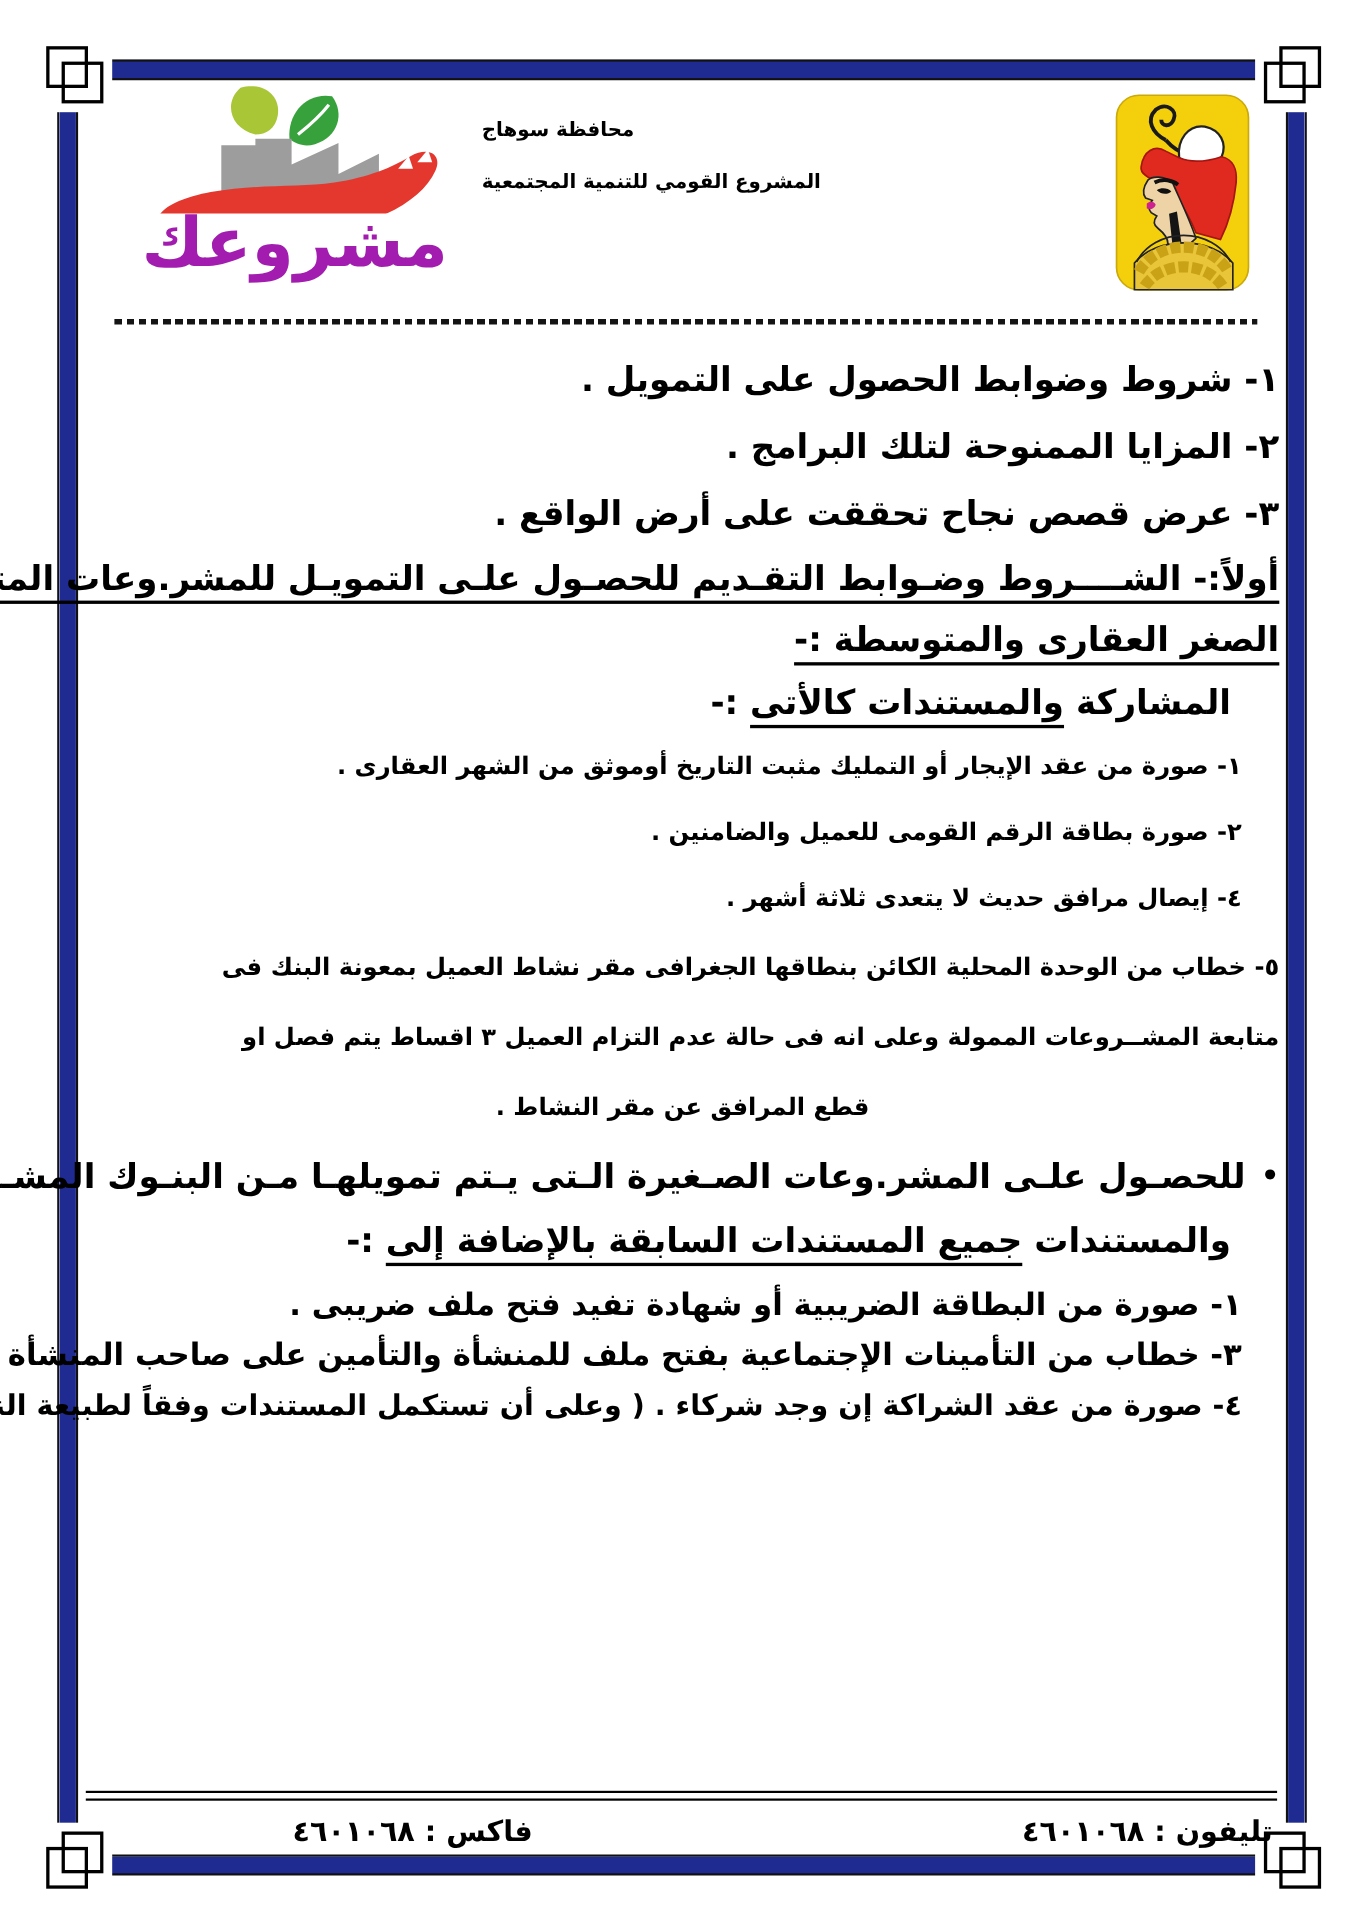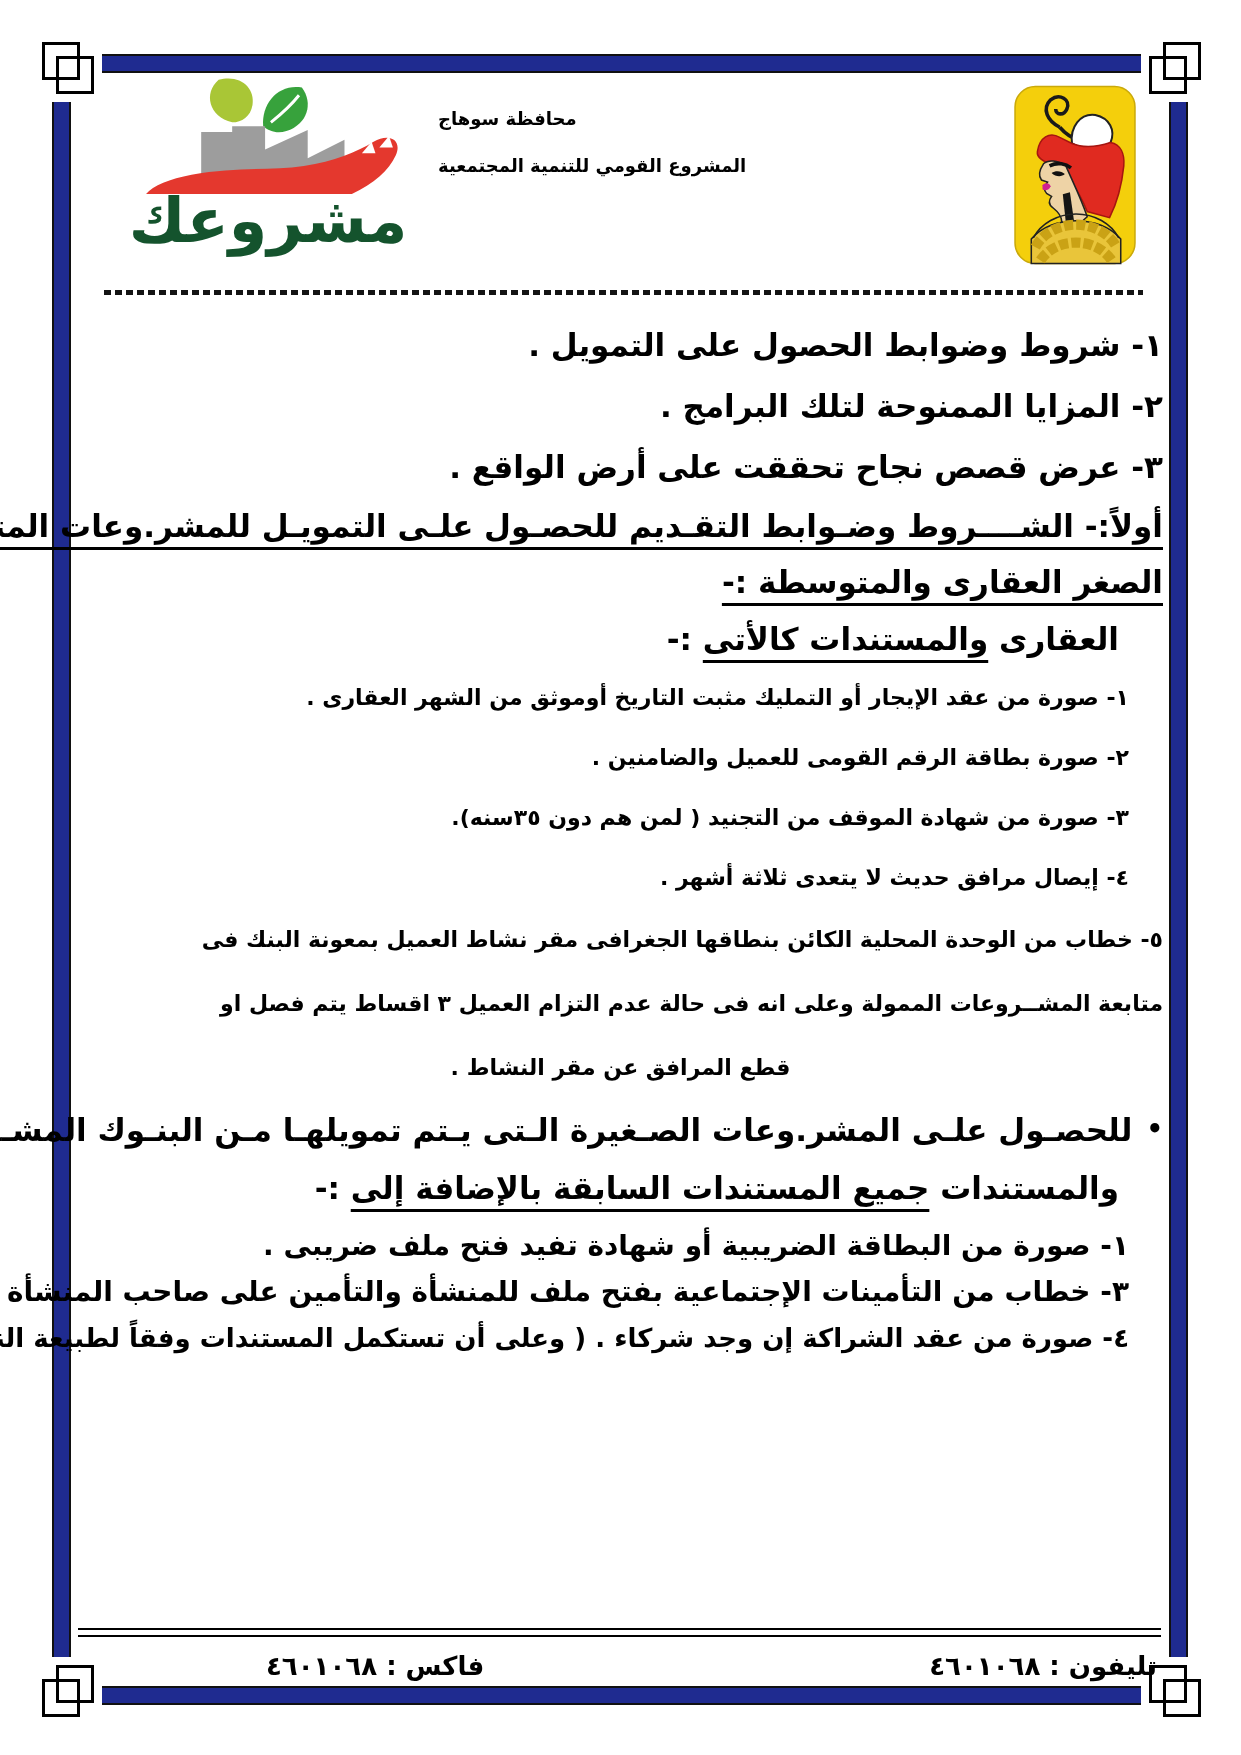--- a/index.html
+++ b/index.html
@@ -27,21 +27,21 @@
   .corner.br .sq1{right:0;bottom:0;} .corner.br .sq2{right:14px;bottom:14px;}
 
   
   .content{
     position:absolute;left:78px;right:78px;top:72px;z-index:3;
     direction:rtl;text-align:right;font-weight:bold;
   }
   .header-row{direction:ltr;display:flex;align-items:flex-start;height:194px;}
   .logo{width:340px;margin-left:20px;text-align:center;}
   .logo svg{display:block;margin:0 auto;}
-  .logo-word{font-size:62px;line-height:62px;margin-top:-4px;color:#14532d;font-weight:bold;direction:rtl;}
+  .logo-word{font-size:62px;line-height:62px;margin-top:-4px;color:#a21caf;font-weight:bold;direction:rtl;}
   .header-titles{flex:1;text-align:left;direction:rtl;font-size:18px;font-weight:bold;}
   .header-titles .t1{margin-top:36px;}
   .header-titles .t2{margin-top:26px;}
   .emblem{width:124px;margin-right:26px;margin-top:12px;}
 
   .dashes{
     margin:24px 20px 0 26px;height:5px;
     background:repeating-linear-gradient(to right,#141414 0 7px,transparent 7px 11px);
   }
 
@@ -148,27 +148,26 @@
       <div class="line">٢- المزايا الممنوحة لتلك البرامج .</div>
       <div class="line">٣- عرض قصص نجاح تحققت على أرض الواقع .</div>
     </div>
 
     <div class="heading">
       <div class="line u">أولاً:- الشــــروط وضـوابط التقـديم للحصـول علـى التمويـل للمشر.وعات المتناهيـة</div>
       <div class="line u">الصغر العقارى والمتوسطة :-</div>
     </div>
 
     <div class="bullet-par">
-      <div class="line indent"><span>العقارى </span><span class="u">والمستندات كالأتى</span><span> :-</span></div>
+      <div class="line indent"><span>المشاركة </span><span class="u">والمستندات كالأتى</span><span> :-</span></div>
     </div>
 
     <div class="doclist">
       <div class="line item">١- صورة من عقد الإيجار أو التمليك مثبت التاريخ أوموثق من الشهر العقارى .</div>
       <div class="line item">٢- صورة بطاقة الرقم القومى للعميل والضامنين .</div>
-      <div class="line item">٣- صورة من شهادة الموقف من التجنيد ( لمن هم دون ٣٥سنه).</div>
       <div class="line item">٤- إيصال مرافق حديث لا يتعدى ثلاثة أشهر .</div>
       <div class="line full">٥- خطاب من الوحدة المحلية الكائن بنطاقها الجغرافى مقر نشاط العميل بمعونة البنك فى</div>
       <div class="line full">متابعة المشــروعات الممولة وعلى انه فى حالة عدم التزام العميل ٣ اقساط يتم فصل او</div>
       <div class="line centered">قطع المرافق عن مقر النشاط .</div>
     </div>
 
     <div class="bullet-par">
       <div class="line"><span class="bullet-dot">•</span><span>للحصـول علـى المشر.وعات الصـغيرة الـتى يـتم تمويلهـا مـن البنـوك المشـاركة</span></div>
       <div class="line indent"><span>والمستندات </span><span class="u">جميع المستندات السابقة بالإضافة إلى</span><span> :-</span></div>
     </div>

